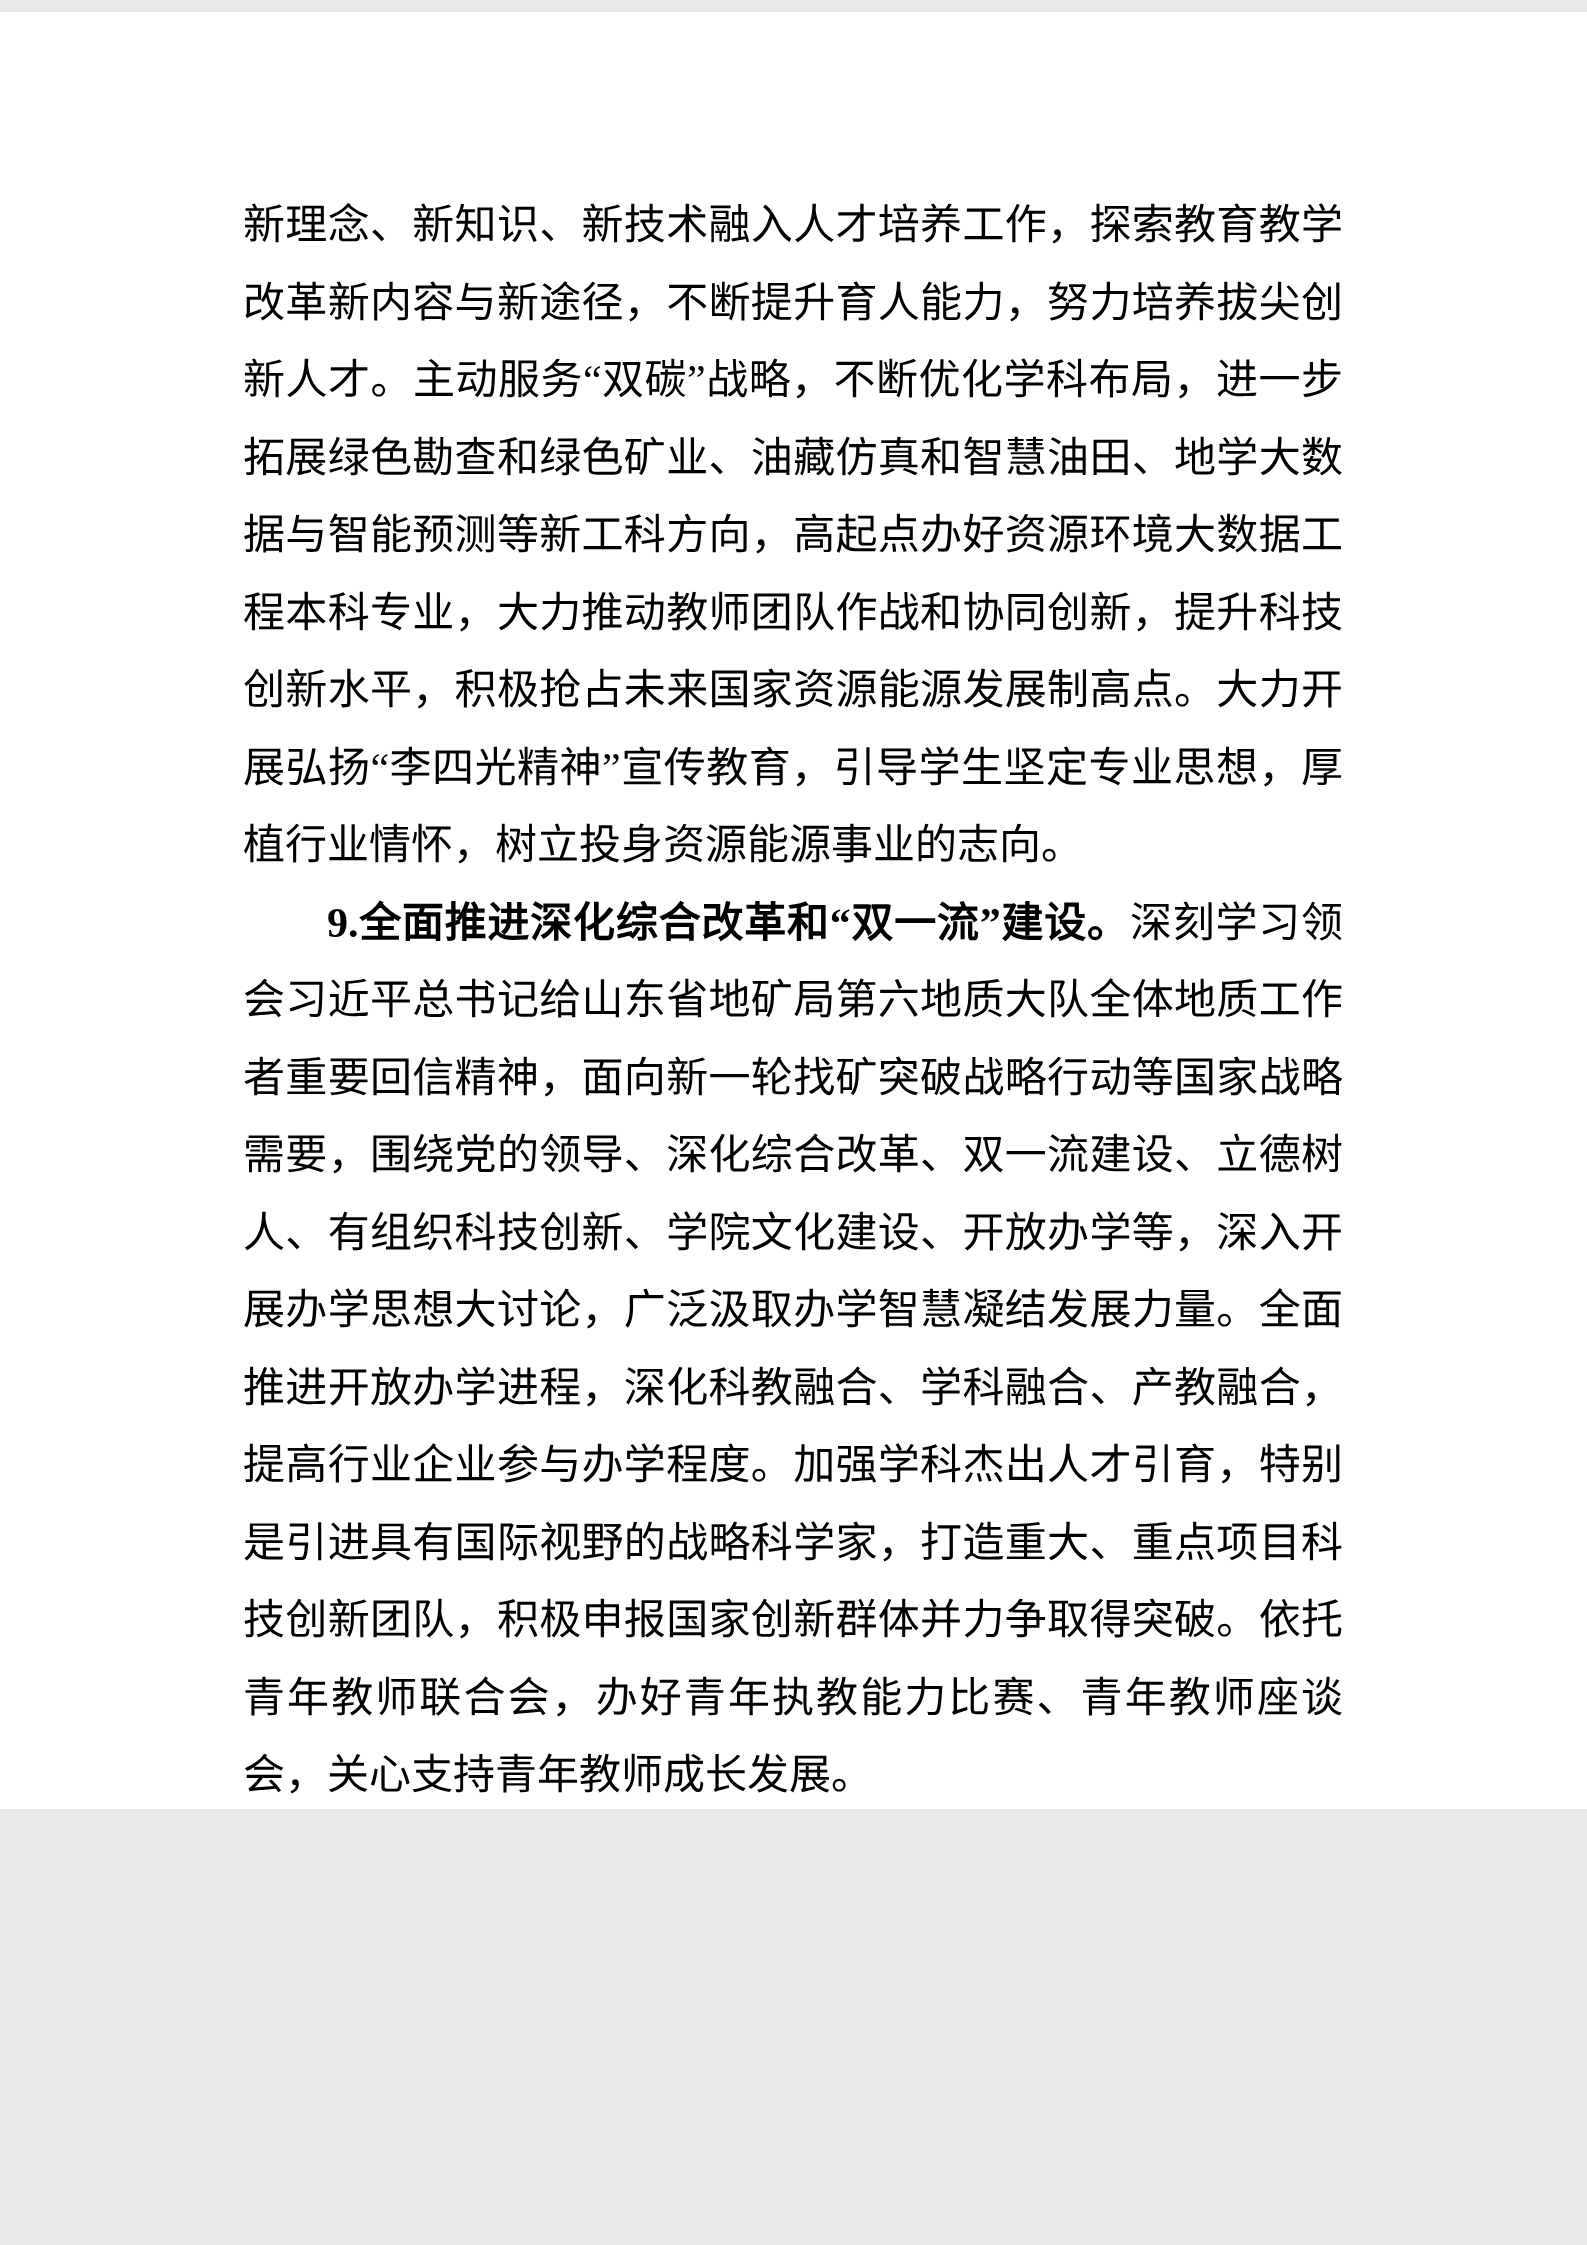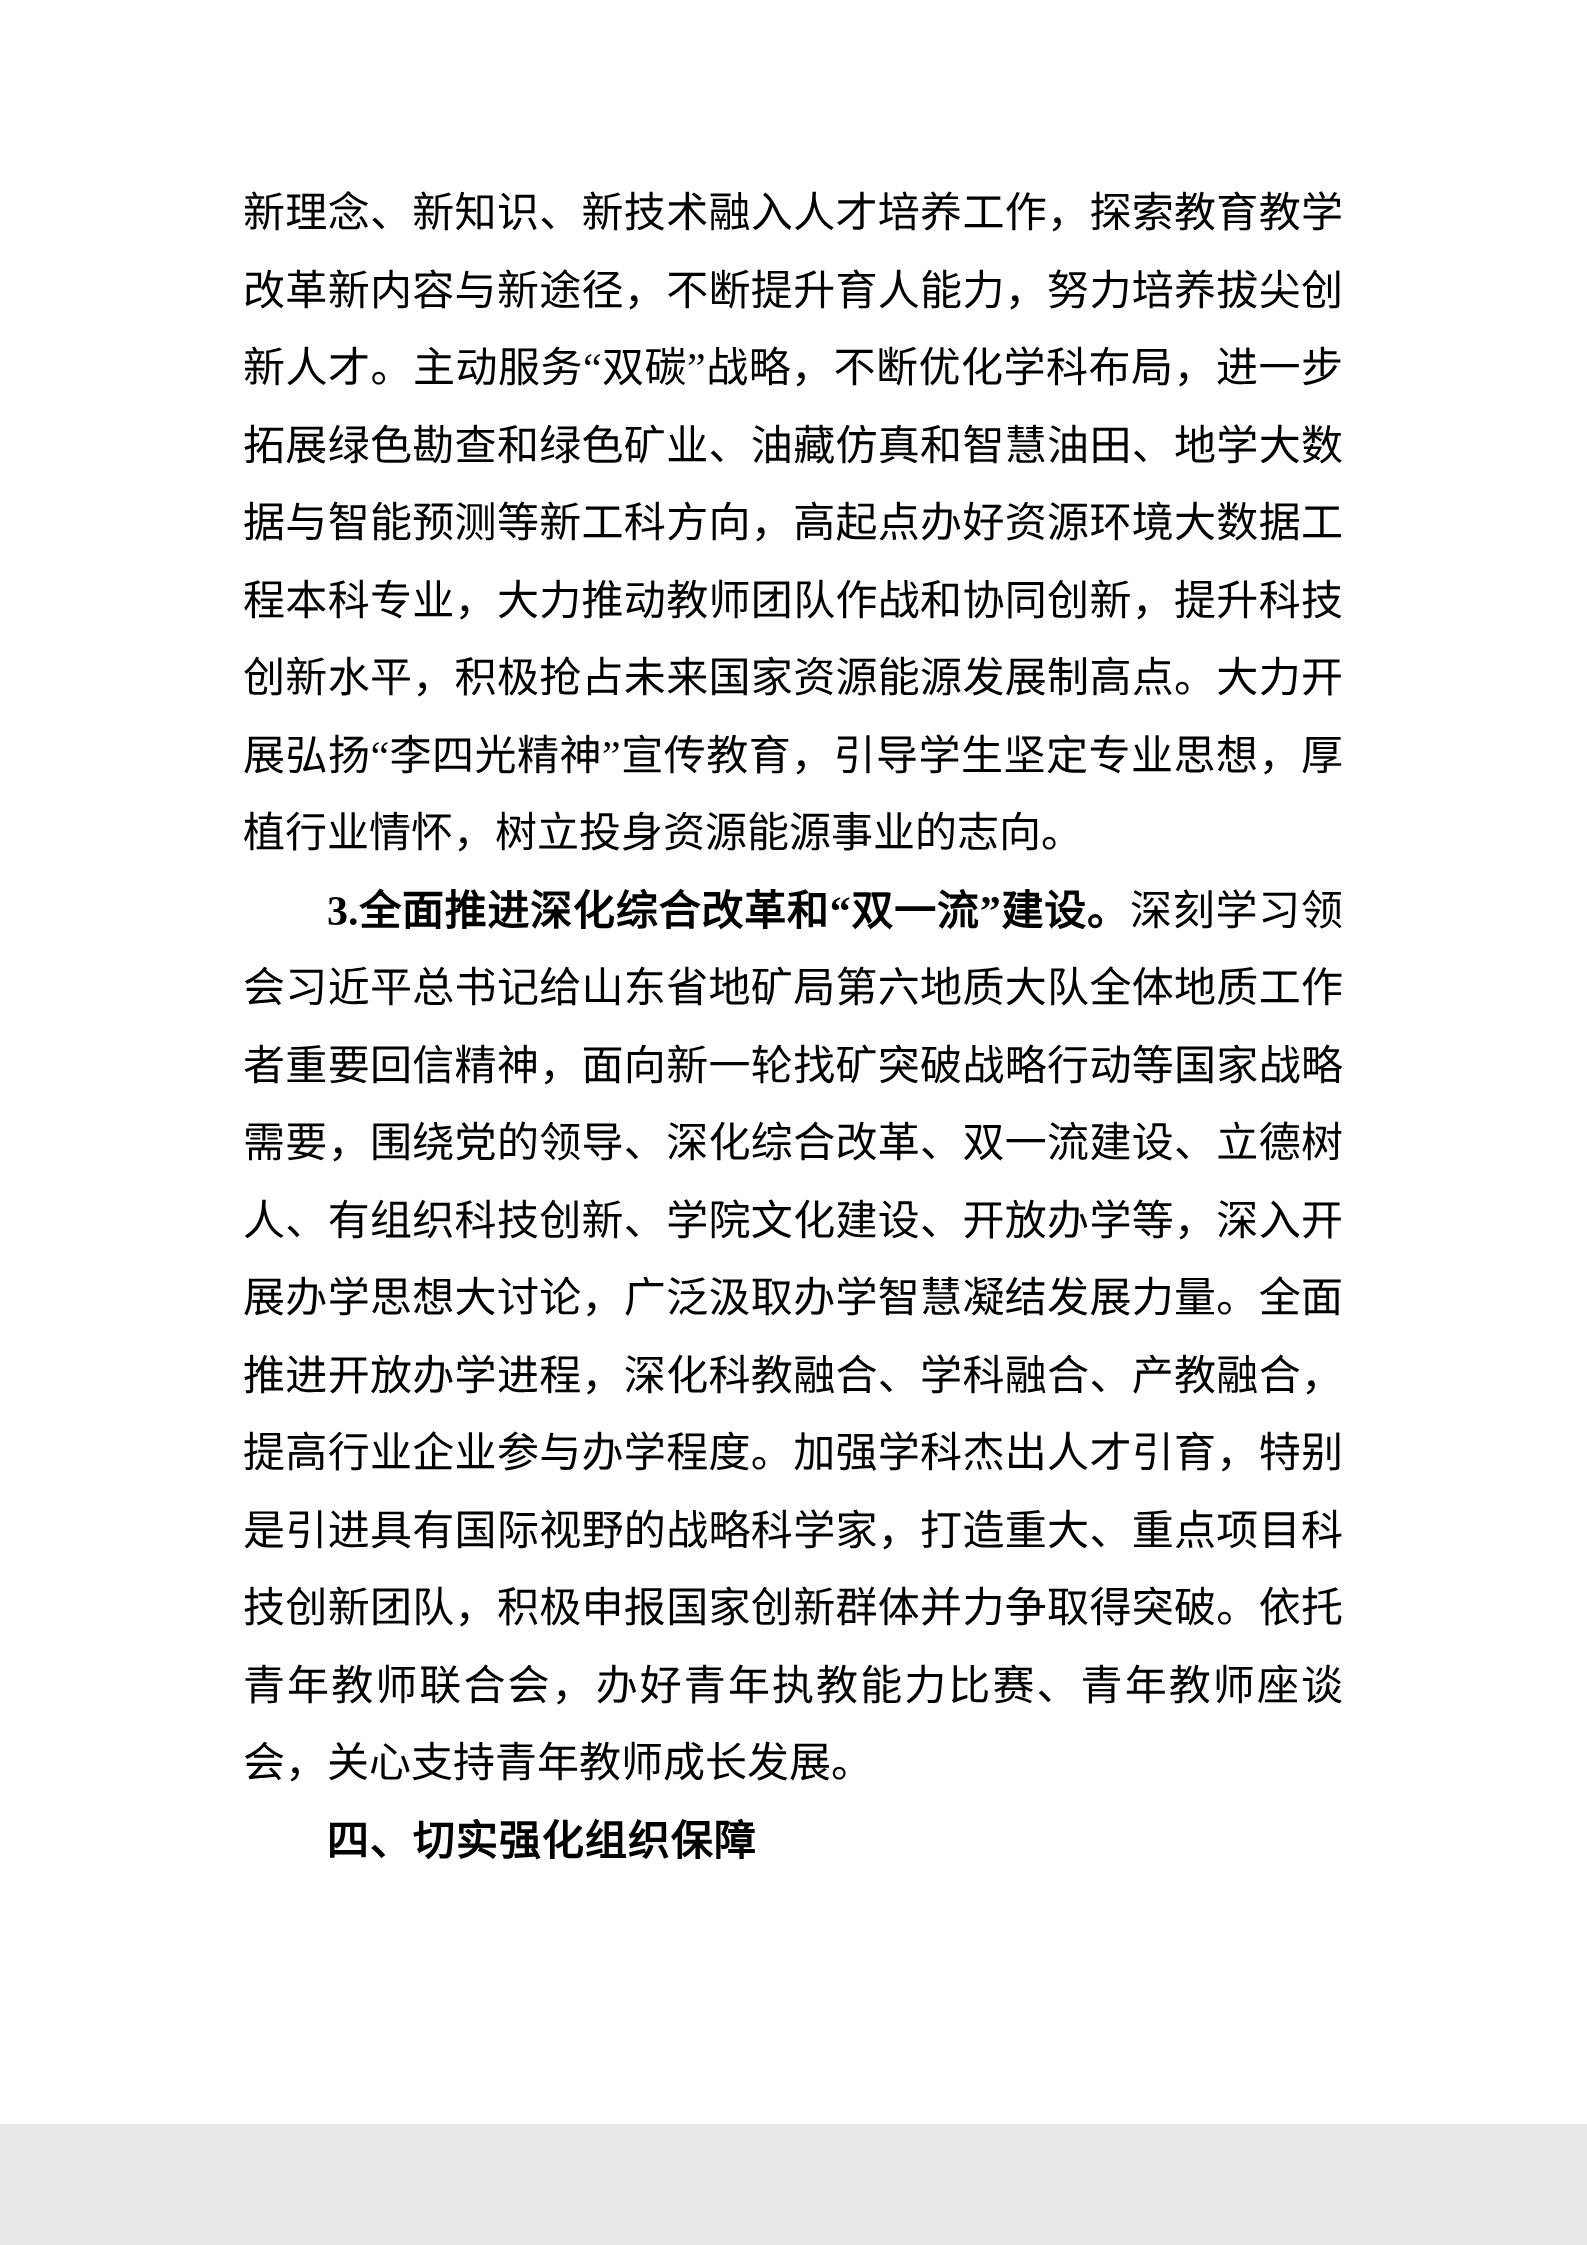--- a/index.html
+++ b/index.html
@@ -3,23 +3,23 @@
 <meta charset="utf-8">
 <style>
   html, body {
     margin: 0;
     padding: 0;
     background: #e8e8e8;
   }
   .page {
     position: relative;
     width: 1587px;
-    height: 2124px;
+    height: 1797px;
     background: #ffffff;
-    margin: 0 auto;
+    margin: 12px auto;
     overflow: hidden;
   }
   .content {
     position: absolute;
     left: 243px;
     top: 175px;
     width: 1100px;
     color: #000000;
     font-family: "Liberation Serif", serif;
     font-size: 42px;
@@ -45,19 +45,19 @@
   }
 </style>
 </head>
 <body>
 
 <div class="page">
   <div class="content">
 
     <p class="para"><span>新理念、新知识、新技术融入人才培养工作，探索教育教学改革新内容与新途径，不断提升育人能力，努力培养拔尖创新人才。主动服务“双碳”战略，不断优化学科布局，进一步拓展绿色勘查和绿色矿业、油藏仿真和智慧油田、地学大数据与智能预测等新工科方向，高起点办好资源环境大数据工程本科专业，大力推动教师团队作战和协同创新，提升科技创新水平，积极抢占未来国家资源能源发展制高点。大力开展弘扬“李四光精神”宣传教育，引导学生坚定专业思想，厚植行业情怀，树立投身资源能源事业的志向。</span></p>
 
-    <p class="para indent"><span class="lead">3.全面推进深化综合改革和“双一流”建设。</span><span>深刻学习领会习近平总书记给山东省地矿局第六地质大队全体地质工作者重要回信精神，面向新一轮找矿突破战略行动等国家战略需要，围绕党的领导、深化综合改革、双一流建设、立德树人、有组织科技创新、学院文化建设、开放办学等，深入开展办学思想大讨论，广泛汲取办学智慧凝结发展力量。全面推进开放办学进程，深化科教融合、学科融合、产教融合，提高行业企业参与办学程度。加强学科杰出人才引育，特别是引进具有国际视野的战略科学家，打造重大、重点项目科技创新团队，积极申报国家创新群体并力争取得突破。依托青年教师联合会，办好青年执教能力比赛、青年教师座谈会，关心支持青年教师成长发展。</span></p>
+    <p class="para indent"><span class="lead">9.全面推进深化综合改革和“双一流”建设。</span><span>深刻学习领会习近平总书记给山东省地矿局第六地质大队全体地质工作者重要回信精神，面向新一轮找矿突破战略行动等国家战略需要，围绕党的领导、深化综合改革、双一流建设、立德树人、有组织科技创新、学院文化建设、开放办学等，深入开展办学思想大讨论，广泛汲取办学智慧凝结发展力量。全面推进开放办学进程，深化科教融合、学科融合、产教融合，提高行业企业参与办学程度。加强学科杰出人才引育，特别是引进具有国际视野的战略科学家，打造重大、重点项目科技创新团队，积极申报国家创新群体并力争取得突破。依托青年教师联合会，办好青年执教能力比赛、青年教师座谈会，关心支持青年教师成长发展。</span></p>
 
     <p class="para indent heading"><span>四、切实强化组织保障</span></p>
 
 
   </div>
 </div>
 
 </body></html>

